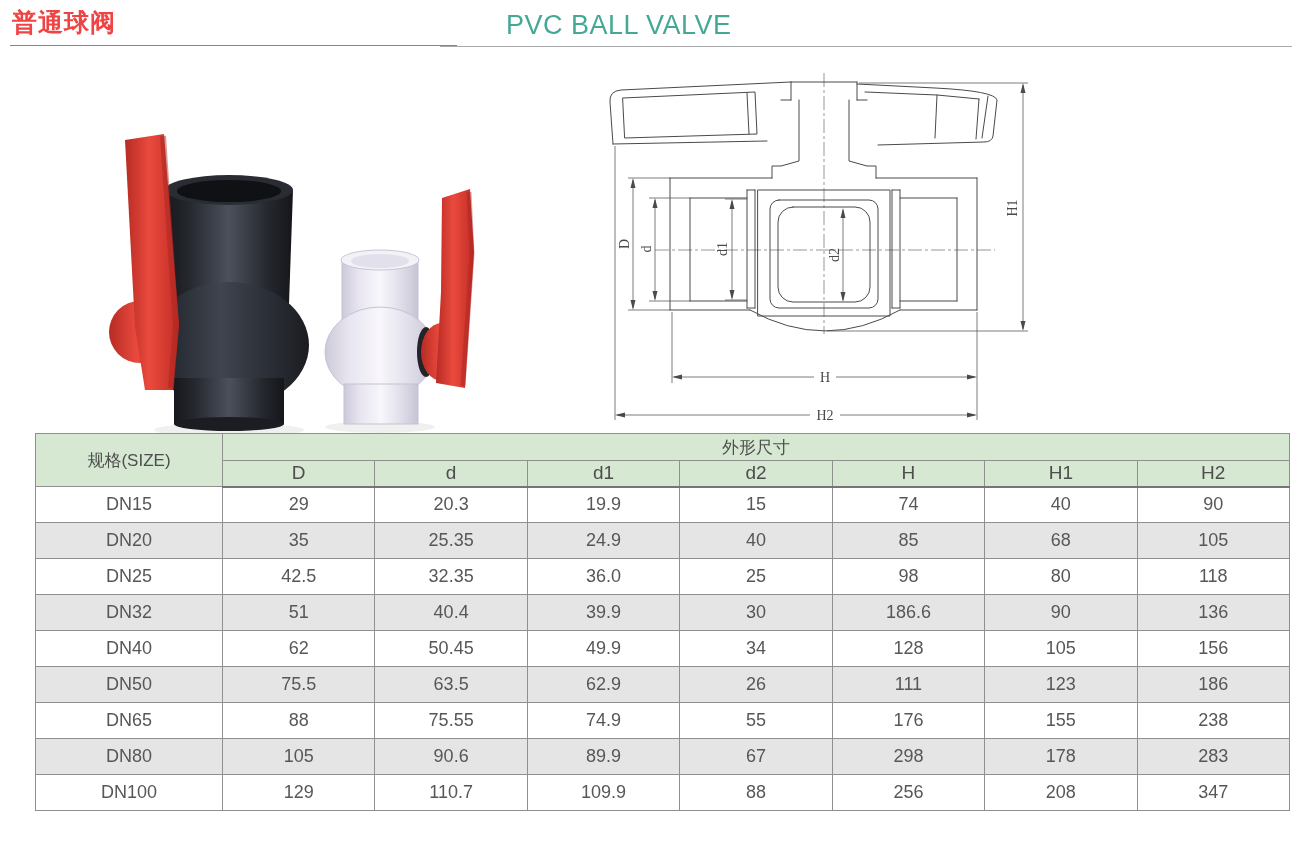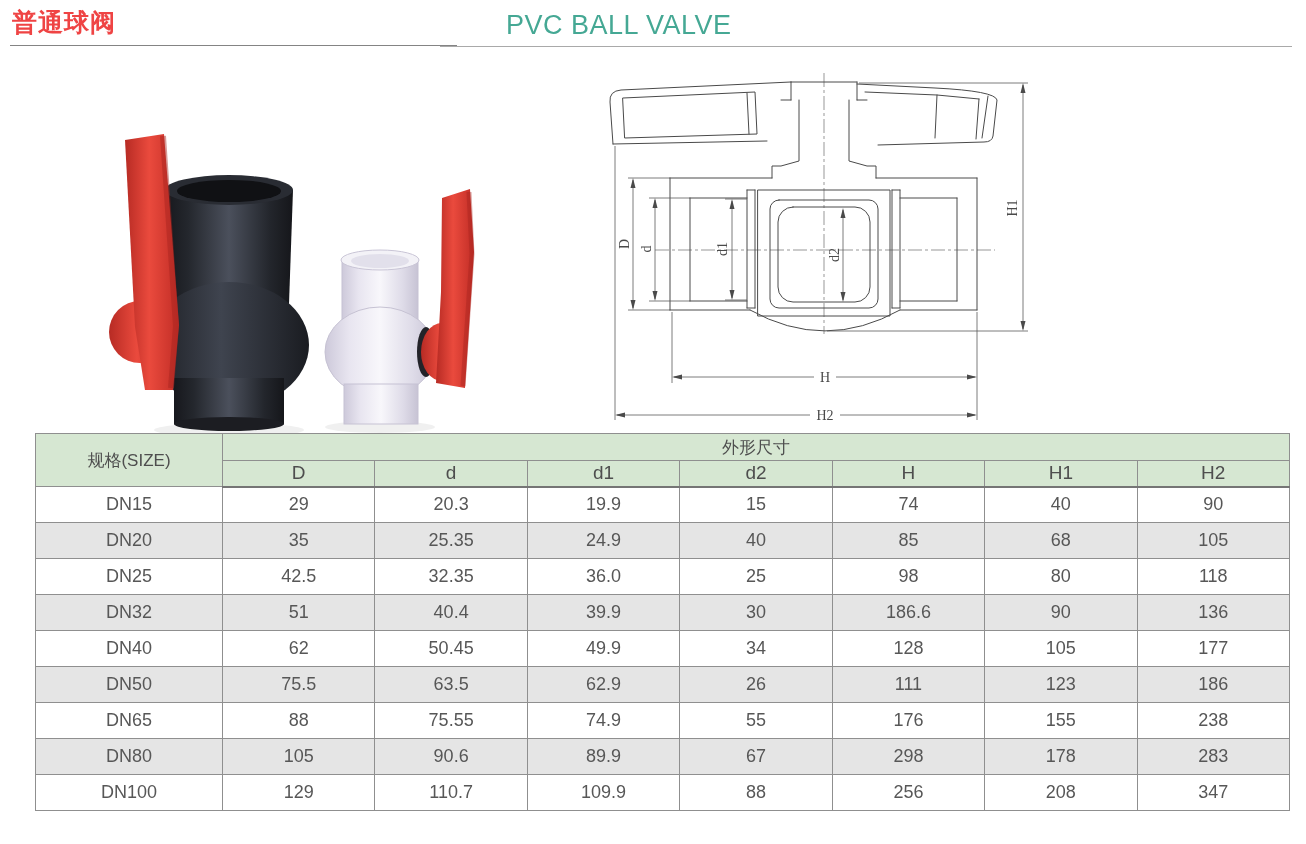--- a/index.html
+++ b/index.html
@@ -274,21 +274,21 @@
         <td>136</td>
       </tr>
       <tr>
         <td class="size-col">DN40</td>
         <td>62</td>
         <td>50.45</td>
         <td>49.9</td>
         <td>34</td>
         <td>128</td>
         <td>105</td>
-        <td>177</td>
+        <td>156</td>
       </tr>
       <tr class="alt">
         <td class="size-col">DN50</td>
         <td>75.5</td>
         <td>63.5</td>
         <td>62.9</td>
         <td>26</td>
         <td>111</td>
         <td>123</td>
         <td>186</td>

